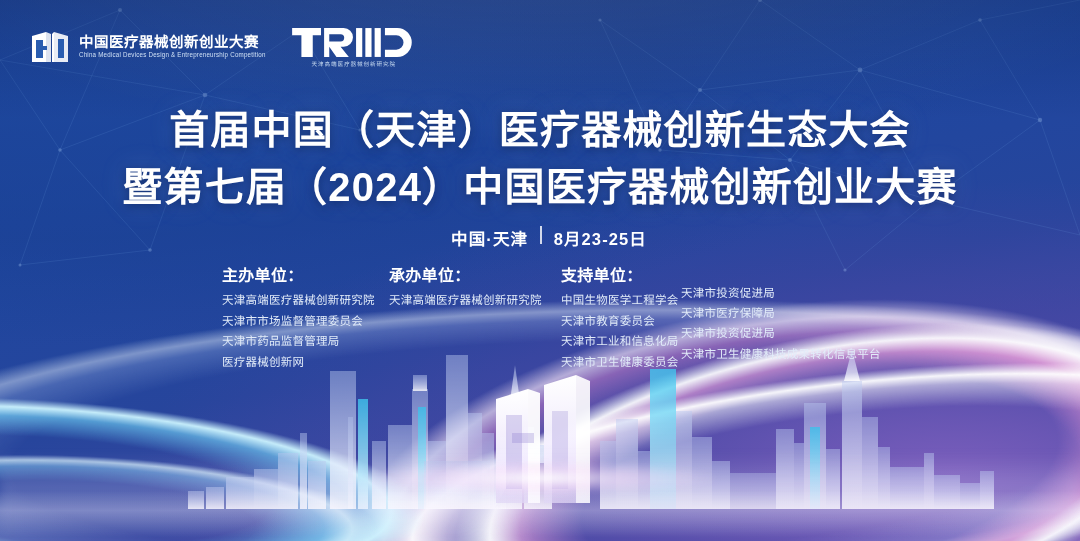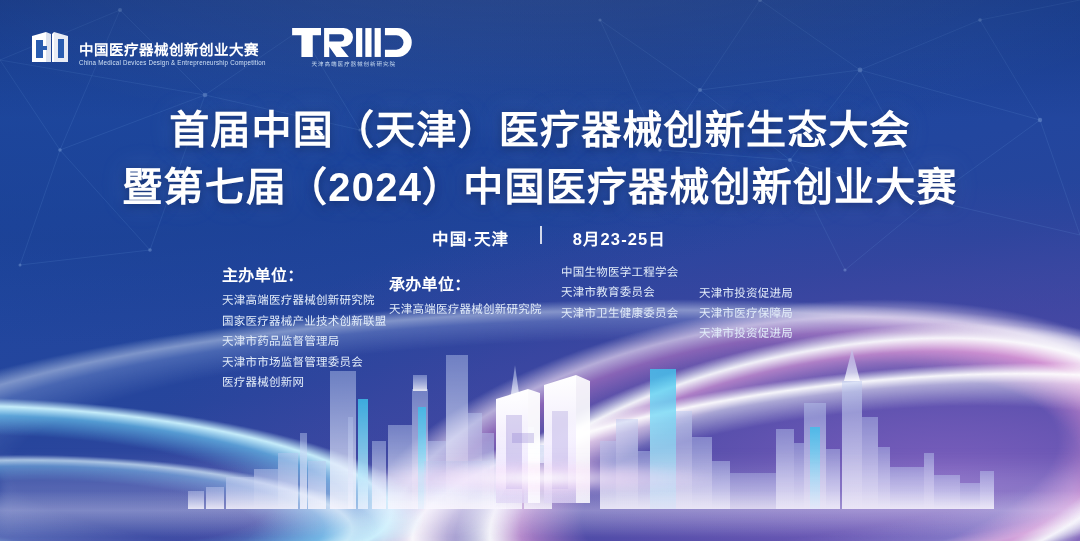--- a/index.html
+++ b/index.html
@@ -70,21 +70,21 @@
   }
   .center-flare{
     position:absolute; left:300px; top:455px; width:480px; height:46px;
     background:radial-gradient(closest-side, rgba(255,255,255,0.95) 0%, rgba(255,225,250,0.45) 35%, rgba(255,255,255,0) 75%);
     filter:blur(3px);
   }
 
   
   .header { position:absolute; left:30px; top:26px; display:flex; align-items:center; gap:26px; }
 
-  .logo-block { display:flex; align-items:flex-end; gap:9px; }
+  .logo-block { display:flex; align-items:center; gap:9px; }
   .logo-mark { width:40px; height:40px; flex:0 0 auto; }
   .logo-texts { display:flex; flex-direction:column; gap:2px; }
   .logo-cn {
     color:#ffffff; font-size:14.5px; font-weight:700; letter-spacing:.5px; line-height:1.05;
     white-space:nowrap;
   }
   .logo-en {
     color:#cfe0f5; font-size:6.2px; font-weight:400; letter-spacing:.22px; line-height:1.1;
     white-space:nowrap; transform:scaleY(1.05);
   }
@@ -100,37 +100,37 @@
     position:absolute; left:0; right:0; top:102px; text-align:center;
   }
   .title-line {
     color:#ffffff; font-weight:700; font-size:40px; line-height:1.42;
     letter-spacing:1.2px; white-space:nowrap;
     text-shadow:0 2px 10px rgba(8,24,70,0.55), 0 0 26px rgba(150,190,255,0.22);
   }
 
   .meta-row {
     position:absolute; left:0; right:0; top:226px;
-    display:flex; justify-content:center; gap:31px;margin-left:18px;
+    display:flex; justify-content:center; gap:12px;margin-left:18px;
   }
   .meta-text {
     color:#ffffff; font-size:16.5px; font-weight:700; letter-spacing:1.1px; white-space:nowrap;
   }
   .meta-sep { width:1.6px; height:18px; background:rgba(255,255,255,.8); }
 
   
   .orgs {
     position:absolute; left:222px; top:262px; display:flex; gap:0;
     color:#e7f0fb;
   }
   .org-col { display:flex; flex-direction:column; }
   .col-1 { width:167px; }
-  .col-2 { width:172px;margin-top:9px; }
+  .col-2 { width:172px; }
   .col-3 { width:120px; }
-  .col-4 { width:auto;margin-left:18px; }
+  .col-4 { width:auto; }
 
   .org-group + .org-group { margin-top:17px; }
   .org-head {
     font-size:16px; font-weight:700; color:#ffffff; line-height:1.78;
     letter-spacing:.3px; white-space:nowrap;
   }
   .org-item {
     font-size:11.5px; font-weight:400; color:#e2ecf9; line-height:1.78;
     letter-spacing:.25px; white-space:nowrap;
   }
@@ -356,46 +356,48 @@
     <span class="meta-sep"></span>
     <span class="meta-text">8月23-25日</span>
   </div>
 
   <div class="orgs">
 
     <div class="org-col col-1">
       <div class="org-group">
         <div class="org-head">主办单位：</div>
         <div class="org-item">天津高端医疗器械创新研究院</div>
-        <div class="org-item">国家医疗器械产业技术创新联盟</div>
+        <div class="org-item">天津市市场监督管理委员会</div>
         <div class="org-item">天津市药品监督管理局</div>
-        <div class="org-item">天津市市场监督管理委员会</div>
         <div class="org-item">医疗器械创新网</div>
       </div>
     </div>
 
     <div class="org-col col-2">
       <div class="org-group">
         <div class="org-head">承办单位：</div>
         <div class="org-item">天津高端医疗器械创新研究院</div>
       </div>
     </div>
 
     <div class="org-col col-3">
       <div class="org-group">
+        <div class="org-head">支持单位：</div>
         <div class="org-item">中国生物医学工程学会</div>
         <div class="org-item">天津市教育委员会</div>
+        <div class="org-item">天津市工业和信息化局</div>
         <div class="org-item">天津市卫生健康委员会</div>
       </div>
     </div>
 
     <div class="org-col col-4">
       <div class="org-group">
         <div class="spacer-head"></div>
         <div class="org-item">天津市投资促进局</div>
         <div class="org-item">天津市医疗保障局</div>
         <div class="org-item">天津市投资促进局</div>
+        <div class="org-item">天津市卫生健康科技成果转化信息平台</div>
       </div>
     </div>
 
   </div>
 
 </div>
 
 </body></html>

